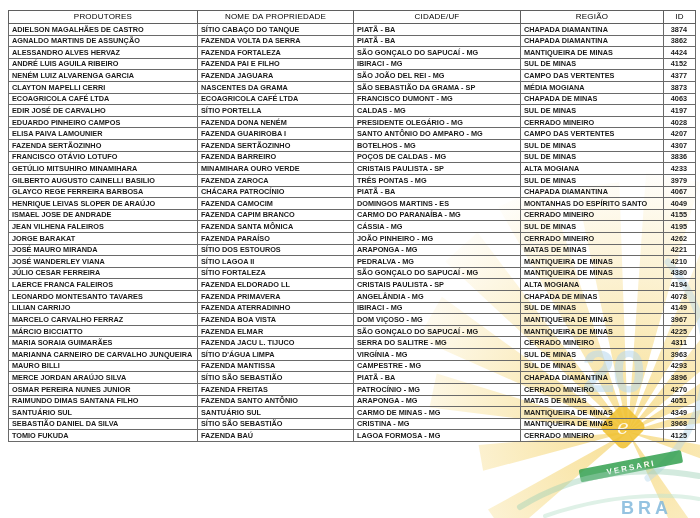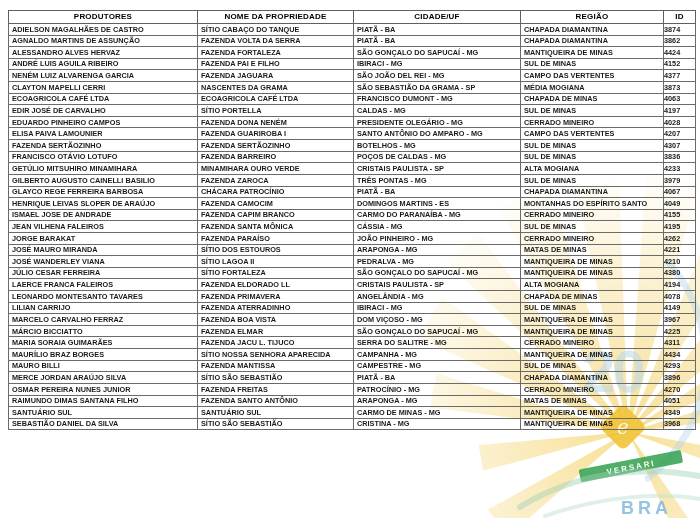--- a/index.html
+++ b/index.html
@@ -11,31 +11,31 @@
 
   
   .watermark{position:absolute;left:0;top:0;z-index:0;}
 
   table.producers{
     position:absolute;left:8px;top:10px;width:687px;z-index:1;
     border-collapse:collapse;table-layout:fixed;background:transparent;
   }
   table.producers th{
     border:1px solid #5f5f5f;background:transparent;
-    font-size:8px;font-weight:bold;color:#000;
+    font-size:8px;font-weight:normal;color:#000;
     height:12px;padding:0 2px;text-align:center;letter-spacing:.2px;
     white-space:nowrap;overflow:hidden;line-height:1;
   }
   table.producers td{
     border:1px solid #6a6a6a;background:transparent;
     font-size:7.3px;font-weight:600;color:#1a1a1a;
     height:10.62px;padding:0 1px 0 3px;text-align:left;
     white-space:nowrap;overflow:hidden;line-height:1;
   }
-  table.producers td.id-col{text-align:right;padding-right:15px;padding-left:0;}
+  table.producers td.id-col{text-align:right;padding-right:8px;padding-left:0;}
 
   .col-producer{width:189px;} .col-property{width:156px;}
   .col-city{width:167px;} .col-region{width:143px;} .col-id{width:32px;}
 </style>
 </head>
 <body>
 
 <div class="page">
 
   <svg class="watermark" width="700" height="518" viewBox="0 0 700 518">
@@ -292,25 +292,25 @@
           <td class="id-col">4225</td>
         </tr>
         <tr>
           <td>MARIA SORAIA GUIMARÃES</td>
           <td>FAZENDA JACU L. TIJUCO</td>
           <td>SERRA DO SALITRE - MG</td>
           <td>CERRADO MINEIRO</td>
           <td class="id-col">4311</td>
         </tr>
         <tr>
-          <td>MAURÍLIO BRAZ BORGES</td>
-          <td>SÍTIO NOSSA SENHORA APARECIDA</td>
-          <td>CAMPANHA - MG</td>
-          <td>MANTIQUEIRA DE MINAS</td>
-          <td class="id-col">4434</td>
+          <td>MARIANNA CARNEIRO DE CARVALHO JUNQUEIRA</td>
+          <td>SÍTIO D'ÁGUA LIMPA</td>
+          <td>VIRGÍNIA - MG</td>
+          <td>SUL DE MINAS</td>
+          <td class="id-col">3963</td>
         </tr>
         <tr>
           <td>MAURO BILLI</td>
           <td>FAZENDA MANTISSA</td>
           <td>CAMPESTRE - MG</td>
           <td>SUL DE MINAS</td>
           <td class="id-col">4293</td>
         </tr>
         <tr>
           <td>MERCE JORDAN ARAÚJO SILVA</td>
@@ -340,16 +340,23 @@
           <td>MANTIQUEIRA DE MINAS</td>
           <td class="id-col">4349</td>
         </tr>
         <tr>
           <td>SEBASTIÃO DANIEL DA SILVA</td>
           <td>SÍTIO SÃO SEBASTIÃO</td>
           <td>CRISTINA - MG</td>
           <td>MANTIQUEIRA DE MINAS</td>
           <td class="id-col">3968</td>
         </tr>
+        <tr>
+          <td>TOMIO FUKUDA</td>
+          <td>FAZENDA BAÚ</td>
+          <td>LAGOA FORMOSA - MG</td>
+          <td>CERRADO MINEIRO</td>
+          <td class="id-col">4125</td>
+        </tr>
       </tbody>
   </table>
 
 </div>
 
 </body></html>

